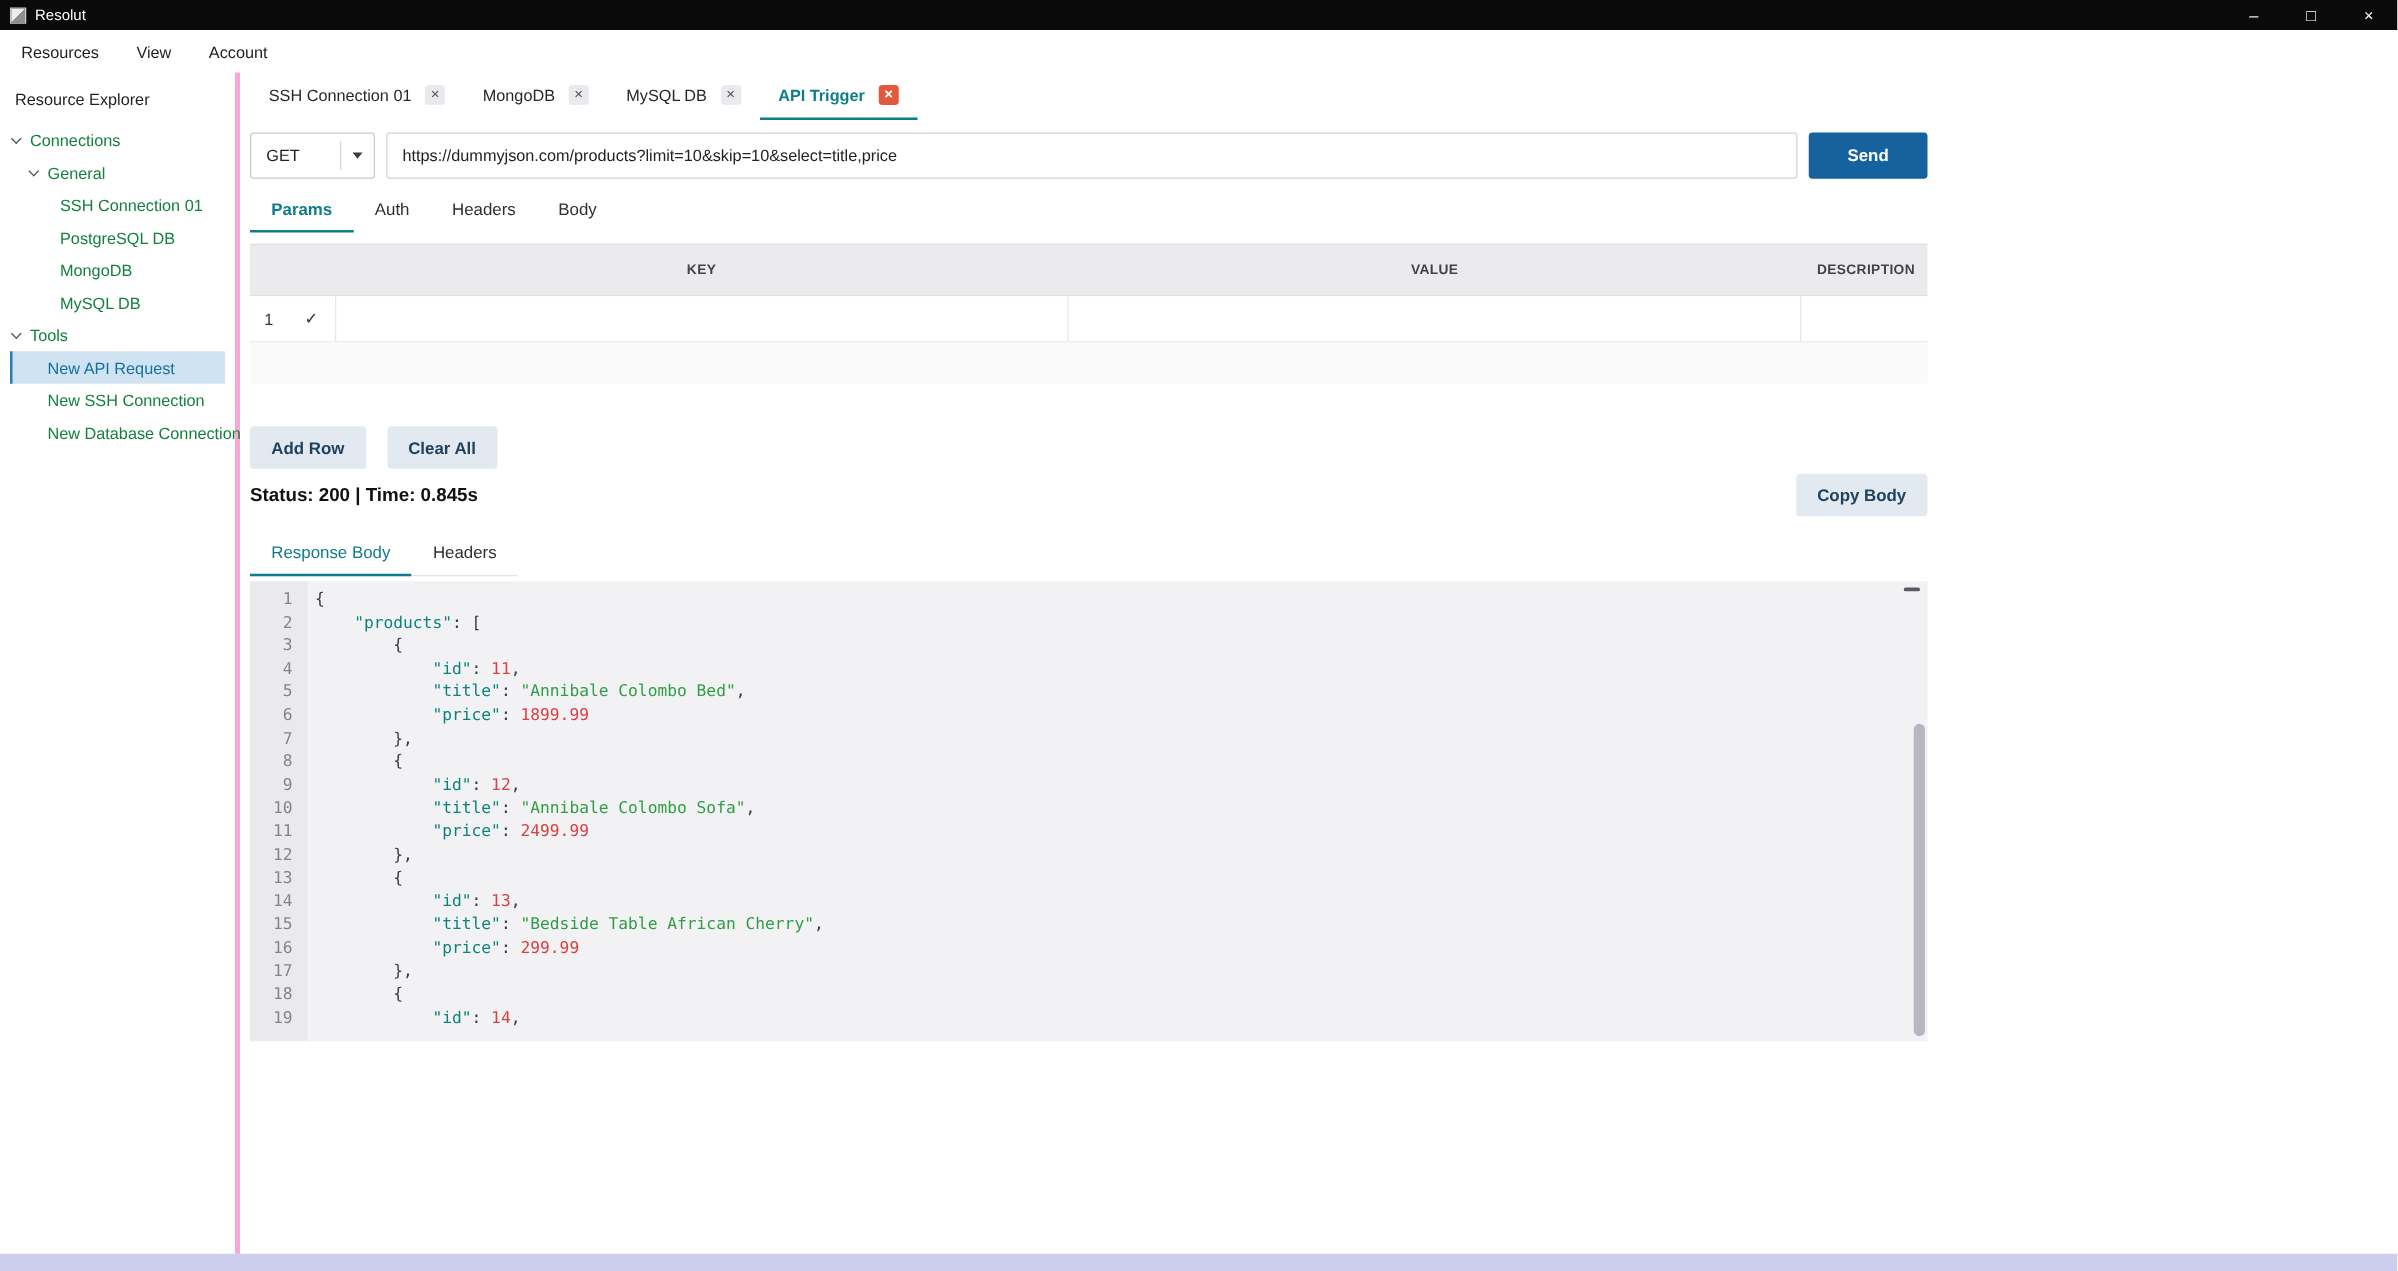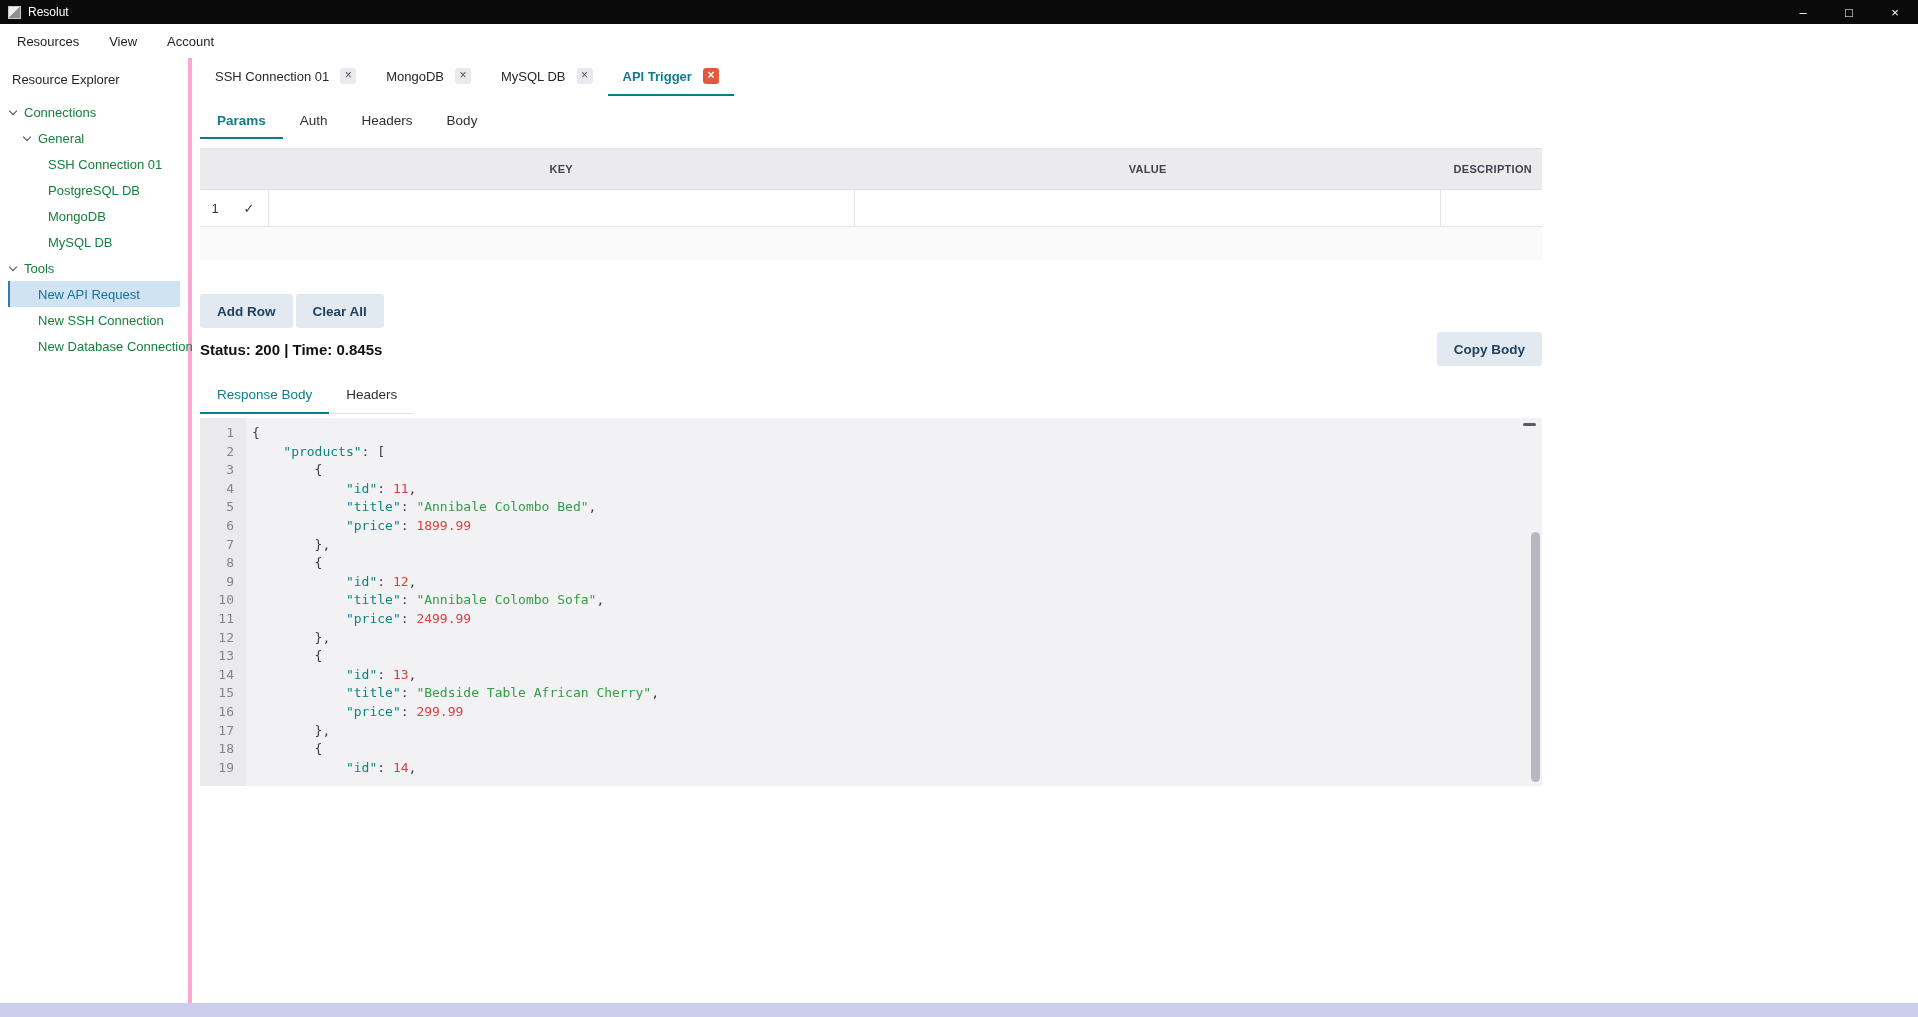--- a/index.html
+++ b/index.html
@@ -58,21 +58,21 @@
   .th-description{text-align:right;padding-right:10px;}
   .trow{display:grid;grid-template-columns:30px 38px 1fr 1fr 101px;height:37px;background:#fff;border-bottom:1px solid #e6e6ea;font-size:13px;color:#2a2a31;}
   .td{display:flex;align-items:center;}
   .td-num{justify-content:center;color:#33333b;}
   .td-check{justify-content:center;font-size:13px;color:#3a3a42;}
   .td-key{border-left:1px solid #e6e6ea;border-right:1px solid #e6e6ea;padding-left:10px;}
   .td-value{border-right:1px solid #e6e6ea;padding-left:10px;}
   .trow-empty{height:33px;background:#fafafb;}
 
   
-  .actions-row{display:flex;gap:3px;margin-top:34px;}
+  .actions-row{display:flex;gap:17px;margin-top:34px;}
   .soft-btn{height:34px;padding:0 17px;background:var(--button-bg,#e2e9f1);color:var(--button-text,#21425d);font-weight:700;font-size:13.5px;border:none;border-radius:3px;font-family:inherit;}
 
   
   .status-row{display:flex;align-items:center;justify-content:space-between;margin-top:4px;height:34px;}
   .status-text{font-size:15px;font-weight:700;color:#101016;}
 
   
   .response-tabs{display:flex;width:fit-content;border-bottom:1px solid #e3e3e8;margin-top:12px;}
   .rtab{padding:9px 17px 11px;font-size:13.5px;color:#2e2e35;position:relative;}
   .rtab.active{color:var(--accent,#0e7d8a);text-align:center;}
@@ -169,20 +169,29 @@
             <div class="tab">
               <span class="tab-label">MySQL DB</span>
               <span class="tab-close">×</span>
             </div>
             <div class="tab active">
               <span class="tab-label">API Trigger</span>
               <span class="tab-close active">×</span>
             </div>
           </div>
 
+        <div class="request-row">
+          <div class="method-select">
+            <span>GET</span>
+            <span class="select-divider"></span>
+            <span class="caret"></span>
+          </div>
+          <input class="url-input" value="https://dummyjson.com/products?limit=10&amp;skip=10&amp;select=title,price" style="">
+          <button class="send-btn">Send</button>
+        </div>
 
         <div class="subtabs">
             <div class="subtab active">Params</div>
             <div class="subtab">Auth</div>
             <div class="subtab">Headers</div>
             <div class="subtab">Body</div>
           </div>
 
         <div class="params-table">
           <div class="thead">

